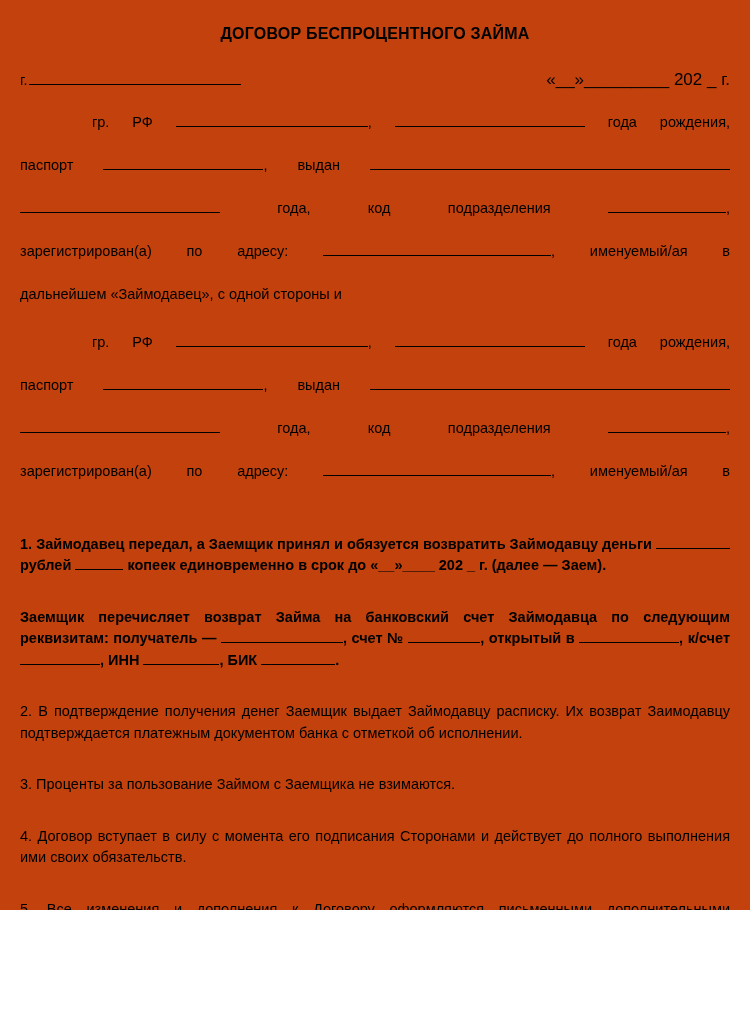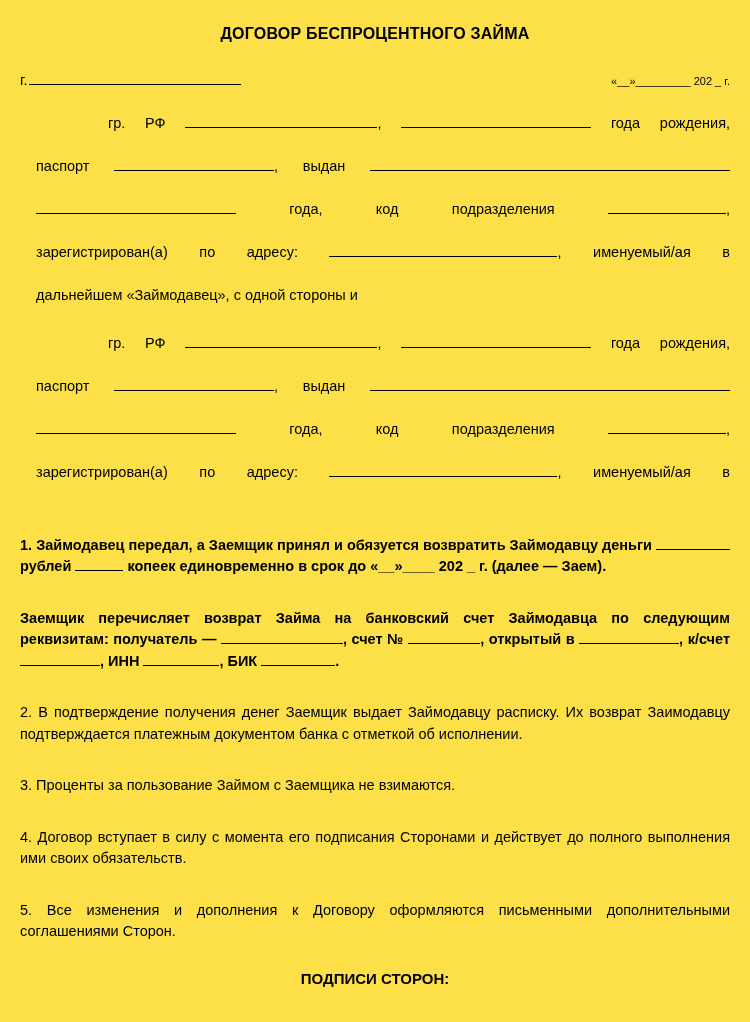--- a/index.html
+++ b/index.html
@@ -7,22 +7,22 @@
     padding: 0;
     background: #ffffff;
   }
   body {
     font-family: "Liberation Sans", sans-serif;
     color: #000000;
   }
   .page {
     position: relative;
     width: 750px;
-    height: 1022px;
-    background: #fde047;
+    height: 910px;
+    background: #c2410c;
     box-sizing: border-box;
     padding: 18px 20px 0 20px;
     overflow: hidden;
   }
   .doc-title {
     text-align: center;
     font-size: 16px;
     font-weight: bold;
     letter-spacing: 0.2px;
     margin: 6px 0 0 0;
@@ -44,30 +44,29 @@
   }
   .place-rule {
     display: inline-block;
     width: 212px;
     border-bottom: 1.6px solid #000;
     margin-left: 1px;
     height: 12px;
   }
   .date-cell {
     white-space: nowrap;
-    font-size: 11px;
+    font-size: 17px;
   }
   
   .party-block {
     margin-top: 22px;
     font-size: 14.5px;
     line-height: 21.5px;
     text-align: justify;
     text-justify: inter-word;
-    margin-left: 16px;
   }
   .party-block.second { margin-top: 26px; }
   .party-block p { margin: 0; }
   .party-block p.justified-line {
     text-align: justify;
   }
   .party-block p.justified-line::after {
     content: "";
     display: inline-block;
     width: 100%;

